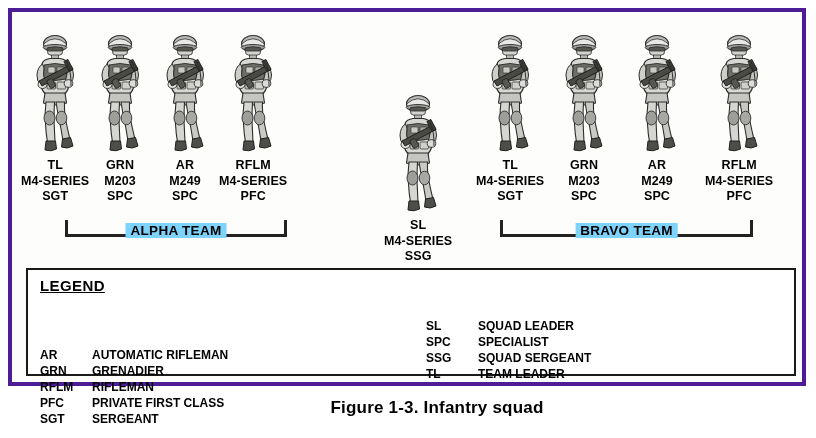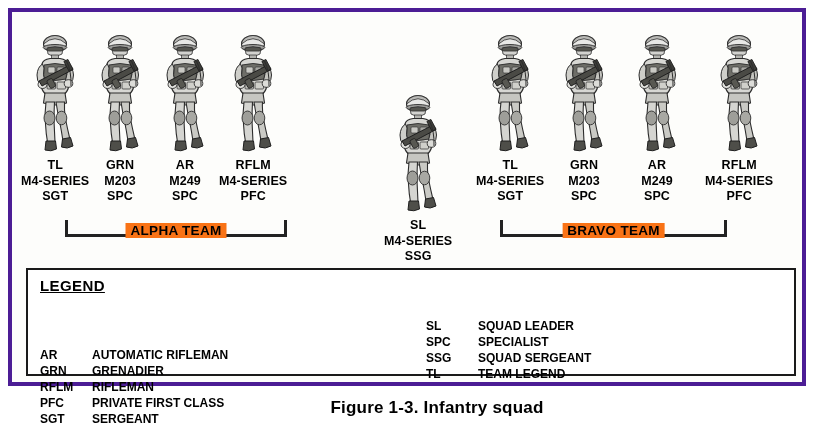--- a/index.html
+++ b/index.html
@@ -77,21 +77,21 @@
   .bracket .stub-right { right: 0; }
   .bracket .team-name {
     position: absolute;
     top: 5px;
     left: 50%;
     transform: translateX(-50%);
     font-size: 13.5px;
     font-weight: bold;
     letter-spacing: 0.3px;
     white-space: nowrap;
-    background: #f97316;
+    background: #7dd3fc;
     padding: 0 5px;
   }
 
   
   #legend-box {
     position: absolute;
     left: 14px;
     top: 256px;
     width: 770px;
     height: 108px;
@@ -241,42 +241,42 @@
         </div>
       </div>
     </div>
   <div id="bracket-layer">
       <div class="bracket" style="left: 53px; width: 222px; top: 206px;">
         <div class="bar-left" style="left: 0px; width: 100%;"></div>
         <div class="stub-left"></div>
         <div class="stub-right"></div>
         <div class="team-name">ALPHA TEAM</div>
       </div>
-      <div class="bracket" style="left: 488px; width: 227px; top: 206px;">
+      <div class="bracket" style="left: 488px; width: 253px; top: 206px;">
         <div class="bar-left" style="left: 0px; width: 100%;"></div>
         <div class="stub-left"></div>
         <div class="stub-right"></div>
         <div class="team-name">BRAVO TEAM</div>
       </div>
     </div>
 
   <div id="legend-box">
     <div id="legend-title">LEGEND</div>
     <div class="legend-col left" id="legend-col-left">
         <div class="legend-row"><span class="legend-abbr">AR</span><span class="legend-desc">AUTOMATIC RIFLEMAN</span></div>
         <div class="legend-row"><span class="legend-abbr">GRN</span><span class="legend-desc">GRENADIER</span></div>
         <div class="legend-row"><span class="legend-abbr">RFLM</span><span class="legend-desc">RIFLEMAN</span></div>
         <div class="legend-row"><span class="legend-abbr">PFC</span><span class="legend-desc">PRIVATE FIRST CLASS</span></div>
         <div class="legend-row"><span class="legend-abbr">SGT</span><span class="legend-desc">SERGEANT</span></div>
       </div>
     <div class="legend-col right" id="legend-col-right">
         <div class="legend-row"><span class="legend-abbr">SL</span><span class="legend-desc">SQUAD LEADER</span></div>
         <div class="legend-row"><span class="legend-abbr">SPC</span><span class="legend-desc">SPECIALIST</span></div>
         <div class="legend-row"><span class="legend-abbr">SSG</span><span class="legend-desc">SQUAD SERGEANT</span></div>
-        <div class="legend-row"><span class="legend-abbr">TL</span><span class="legend-desc">TEAM LEGEND</span></div>
+        <div class="legend-row"><span class="legend-abbr">TL</span><span class="legend-desc">TEAM LEADER</span></div>
       </div>
   </div>
 </div>
 
 <div id="caption">Figure 1-3. Infantry squad</div>
 
 <svg width="0" height="0" style="position:absolute" aria-hidden="true">
   <defs>
     <g id="soldier-art">
 

